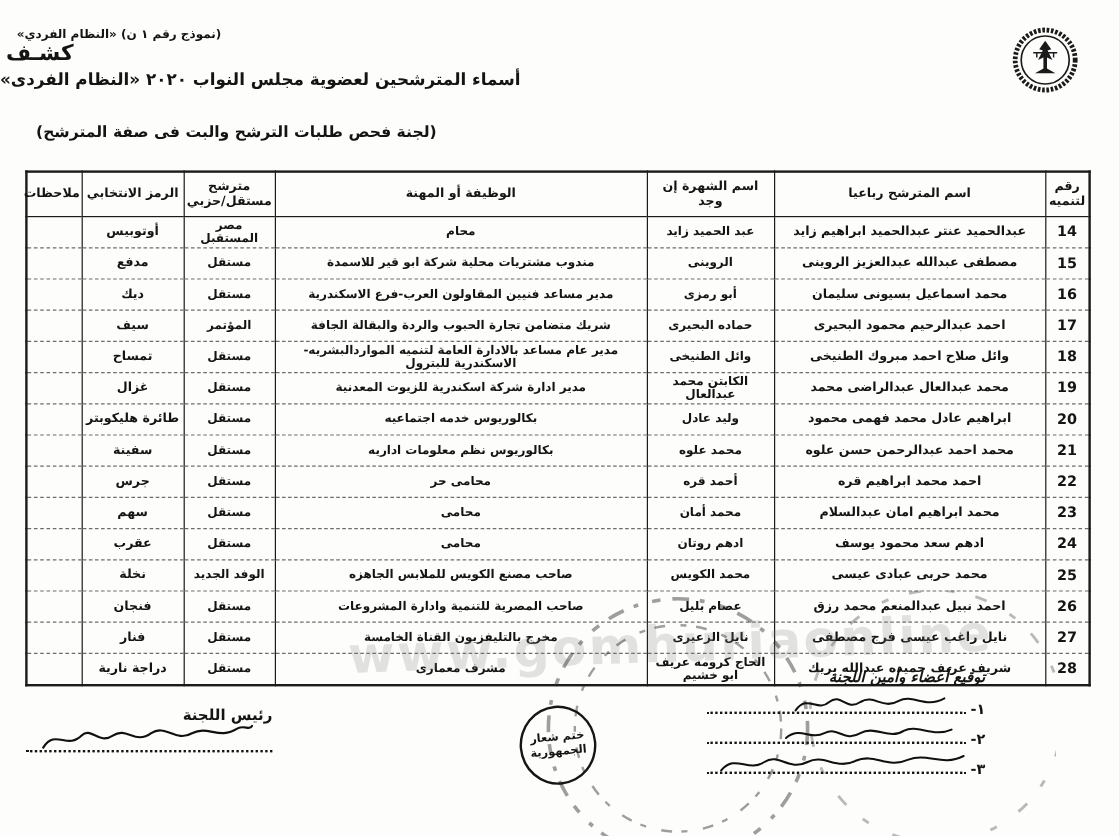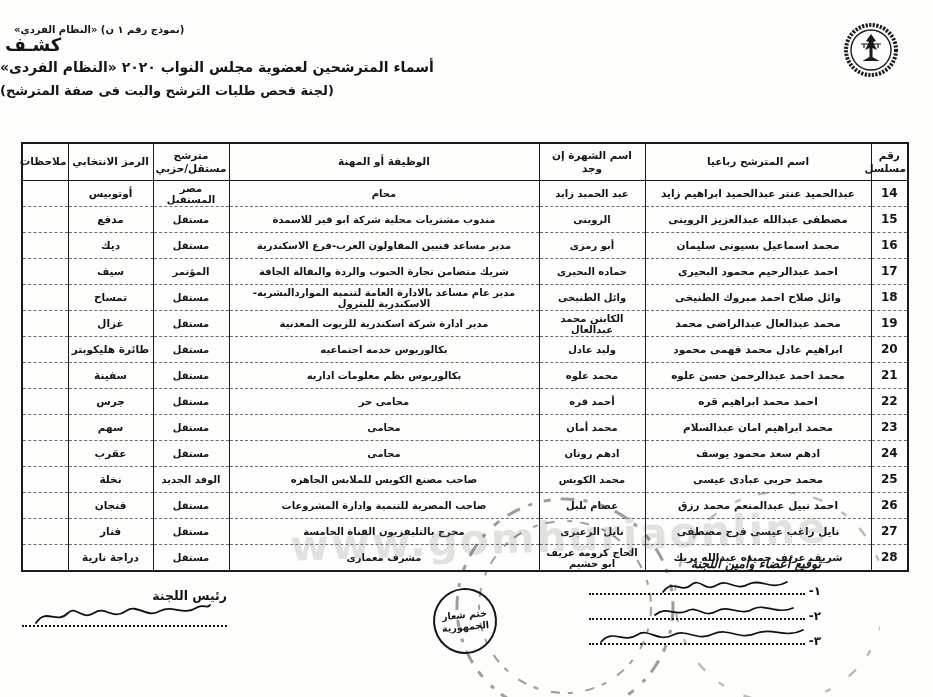--- a/index.html
+++ b/index.html
@@ -4,21 +4,21 @@
 <style>
   html,body{margin:0;padding:0;background:#e8e8e8;}
   .page{position:relative;width:933px;height:697px;margin:0 auto;background:#fdfdfb;
         font-family:"DejaVu Sans",sans-serif;color:#141414;overflow:hidden;direction:rtl;}
   
   .corner-note{position:absolute;top:24px;left:14px;font-size:10px;font-weight:bold;direction:rtl;text-align:right;}
   .emblem{position:absolute;top:22px;right:34px;width:56px;height:56px;}
   .titles{position:absolute;top:34px;left:0;right:0;text-align:left;}
   .title-main{font-size:18px;font-weight:bold;letter-spacing:1px;transform:translateX(-55px);}
   .title-sub{margin-top:4px;font-size:14px;font-weight:bold;}
-  .title-committee{margin-top:8px;font-size:13px;font-weight:bold;}
+  .title-committee{margin-top:28px;font-size:13px;font-weight:bold;padding-left:30px;}
   
   table.cand{position:absolute;top:142px;right:24px;width:886px;border-collapse:collapse;
              table-layout:fixed;border:2px solid #1b1b1b;z-index:1;}
   table.cand th{border:1px solid #1b1b1b;font-size:10.5px;font-weight:bold;padding:2px 1px;height:32px;
                 background:#fdfdfb;line-height:1.25;}
   table.cand td{border-left:1px solid #1b1b1b;border-right:1px solid #1b1b1b;
                 border-bottom:1px dashed #6d6d6d;border-top:1px dashed #6d6d6d;
                 font-weight:bold;text-align:center;vertical-align:middle;
                 padding:0 3px;height:25px;line-height:1.1;overflow:hidden;}
   td.c-serial{font-size:12px;margin-top:46px;}
@@ -79,21 +79,21 @@
       <col style="width:37px">
         <col style="width:226px">
         <col style="width:106px">
       <col style="width:310px">
         <col style="width:76px">
         <col style="width:85px">
         <col style="width:46px">
     </colgroup>
     <thead>
       <tr>
-        <th>رقم مسلسل</th>
+        <th>رقم لتنميه</th>
         <th>اسم المترشح رباعيا</th>
         <th>اسم الشهرة إن وجد</th>
         <th>الوظيفة أو المهنة</th>
         <th>مترشح مستقل/حزبي</th>
         <th>الرمز الانتخابي</th>
         <th>ملاحظات</th>
       </tr>
     </thead>
     <tbody>
     <tr>

